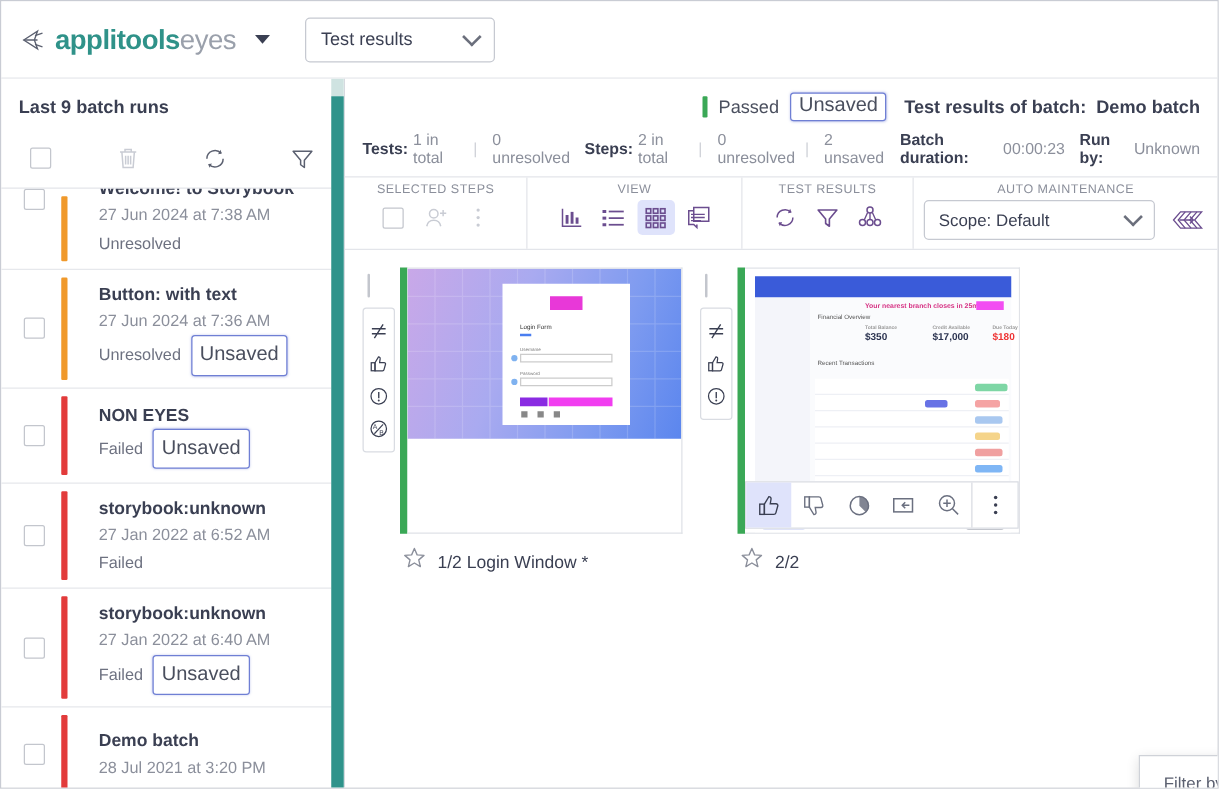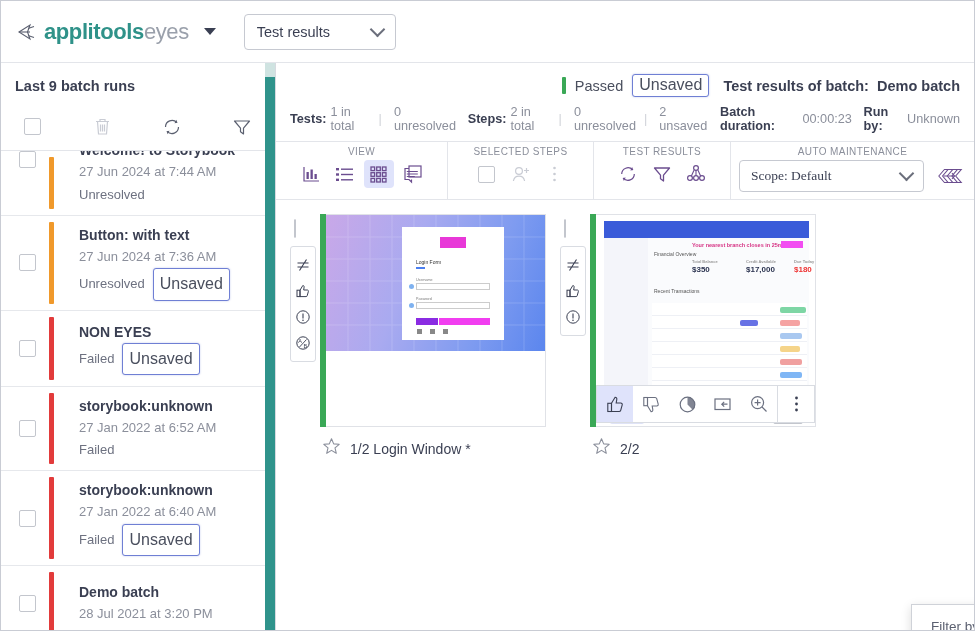--- a/index.html
+++ b/index.html
@@ -152,21 +152,21 @@
   .ibtn.active { background:#dfe3fb; }
   .g-selected { width:146px; }
   .g-view { width:172px; }
   .g-results { width:137px; }
   .g-auto { flex:1 1 auto; }
   .scope-sel {
     width:185px; height:32px; border:1px solid #c6c9d1; border-radius:4px;
     display:flex;align-items:center;justify-content:space-between;
     padding:0 11px; font-size:13.5px; color:#3a3f52; background:#fff;
   }
-  .auto-row { display:flex; align-items:center; gap:12px;font-family:Liberation Serif, serif; }
+  .auto-row { display:flex; align-items:center; gap:12px; }
 
   
   .steps {
     flex:1 1 auto; position:relative; overflow:hidden;
     padding:14px 0 0 14px;
     display:flex; gap:14px; align-items:flex-start;
   }
   .card { position:relative; width:256px; }
   .card-top { display:flex; }
   .card-left { width:30px; flex:0 0 30px; }
@@ -289,21 +289,21 @@
       </div>
 
       <div class="sb-list" id="runs-list">
           <div class="run run-partial">
             <div class="bar" style="background: rgb(240, 153, 43);"></div>
             <div class="chk">
               <span class="cbox"></span>
             </div>
             <div class="info">
               <div class="name">Welcome! to Storybook</div>
-              <div class="date">27 Jun 2024 at 7:44 AM</div>
+              <div class="date">27 Jun 2024 at 7:38 AM</div>
               <div class="statusrow">
                 <span class="status">Unresolved</span>
               </div>
             </div>
           </div>
           <div class="run">
             <div class="bar" style="background: rgb(240, 153, 43);"></div>
             <div class="chk">
               <span class="cbox"></span>
             </div>
@@ -400,20 +400,43 @@
           <span class="k">Batch duration:</span>
           <span class="v">00:00:23</span>
           <span class="gap"></span>
           <span class="k">Run by:</span>
           <span class="v">Unknown</span>
         </div>
       </div>
 
       <div class="toolbar">
 
+        <div class="tgroup g-selected">
+          <div class="tg-label">SELECTED STEPS</div>
+          <div class="tg-icons">
+            <span class="ibtn">
+                <span class="cbox"></span>
+              </span>
+            <span class="ibtn">
+              <svg width="22" height="20" viewBox="0 0 22 20">
+                <circle cx="9" cy="7" r="3.4" fill="none" stroke="#c9ccd4" stroke-width="1.2"></circle>
+                <path d="M3.4 17c.6-3.2 3-4.8 5.6-4.8s5 1.6 5.6 4.8" fill="none" stroke="#c9ccd4" stroke-width="1.2"></path>
+                <path d="M16.5 4v5M14 6.5h5" stroke="#c9ccd4" stroke-width="1.2"></path>
+              </svg>
+            </span>
+            <span class="ibtn">
+              <svg width="5" height="18" viewBox="0 0 5 18">
+                <circle cx="2.5" cy="3" r="1.3" fill="#c9ccd4"></circle>
+                  <circle cx="2.5" cy="9" r="1.3" fill="#c9ccd4"></circle>
+                  <circle cx="2.5" cy="15" r="1.3" fill="#c9ccd4"></circle>
+              </svg>
+            </span>
+          </div>
+        </div>
+
         <div class="tgroup g-view">
           <div class="tg-label">VIEW</div>
           <div class="tg-icons">
             <span class="ibtn">
               <svg width="20" height="19" viewBox="0 0 20 19">
                 <path d="M3 2v14h15" fill="none" stroke="#6b4d8f" stroke-width="1.2"></path>
                 <rect x="5.5" y="7" width="2.3" height="7" fill="#6b4d8f"></rect>
                 <rect x="9.5" y="4.5" width="2.3" height="9.5" fill="#6b4d8f"></rect>
                 <rect x="13.5" y="9" width="2.3" height="5" fill="#6b4d8f"></rect>
               </svg>
@@ -441,43 +464,20 @@
                     <rect x="7.7" y="13.4" width="3.6" height="3.6"></rect>
                     <rect x="13.4" y="13.4" width="3.6" height="3.6"></rect>
                 </g>
               </svg>
             </span>
             <span class="ibtn">
               <svg width="22" height="20" viewBox="0 0 22 20">
                 <rect x="7" y="2" width="12" height="11" fill="none" stroke="#6b4d8f" stroke-width="1.2"></rect>
                 <path d="M7 4.5H3v11h4l2.5 2.5V15.5" fill="none" stroke="#6b4d8f" stroke-width="1.2"></path>
                 <path d="M4.8 7.5h11M4.8 10h11M4.8 12.5h8" stroke="#6b4d8f" stroke-width="1.1"></path>
-              </svg>
-            </span>
-          </div>
-        </div>
-
-        <div class="tgroup g-selected">
-          <div class="tg-label">SELECTED STEPS</div>
-          <div class="tg-icons">
-            <span class="ibtn">
-                <span class="cbox"></span>
-              </span>
-            <span class="ibtn">
-              <svg width="22" height="20" viewBox="0 0 22 20">
-                <circle cx="9" cy="7" r="3.4" fill="none" stroke="#c9ccd4" stroke-width="1.2"></circle>
-                <path d="M3.4 17c.6-3.2 3-4.8 5.6-4.8s5 1.6 5.6 4.8" fill="none" stroke="#c9ccd4" stroke-width="1.2"></path>
-                <path d="M16.5 4v5M14 6.5h5" stroke="#c9ccd4" stroke-width="1.2"></path>
-              </svg>
-            </span>
-            <span class="ibtn">
-              <svg width="5" height="18" viewBox="0 0 5 18">
-                <circle cx="2.5" cy="3" r="1.3" fill="#c9ccd4"></circle>
-                  <circle cx="2.5" cy="9" r="1.3" fill="#c9ccd4"></circle>
-                  <circle cx="2.5" cy="15" r="1.3" fill="#c9ccd4"></circle>
               </svg>
             </span>
           </div>
         </div>
 
         <div class="tgroup g-results">
           <div class="tg-label">TEST RESULTS</div>
           <div class="tg-icons">
             <span class="ibtn">
               <svg width="20" height="20" viewBox="0 0 20 20">

